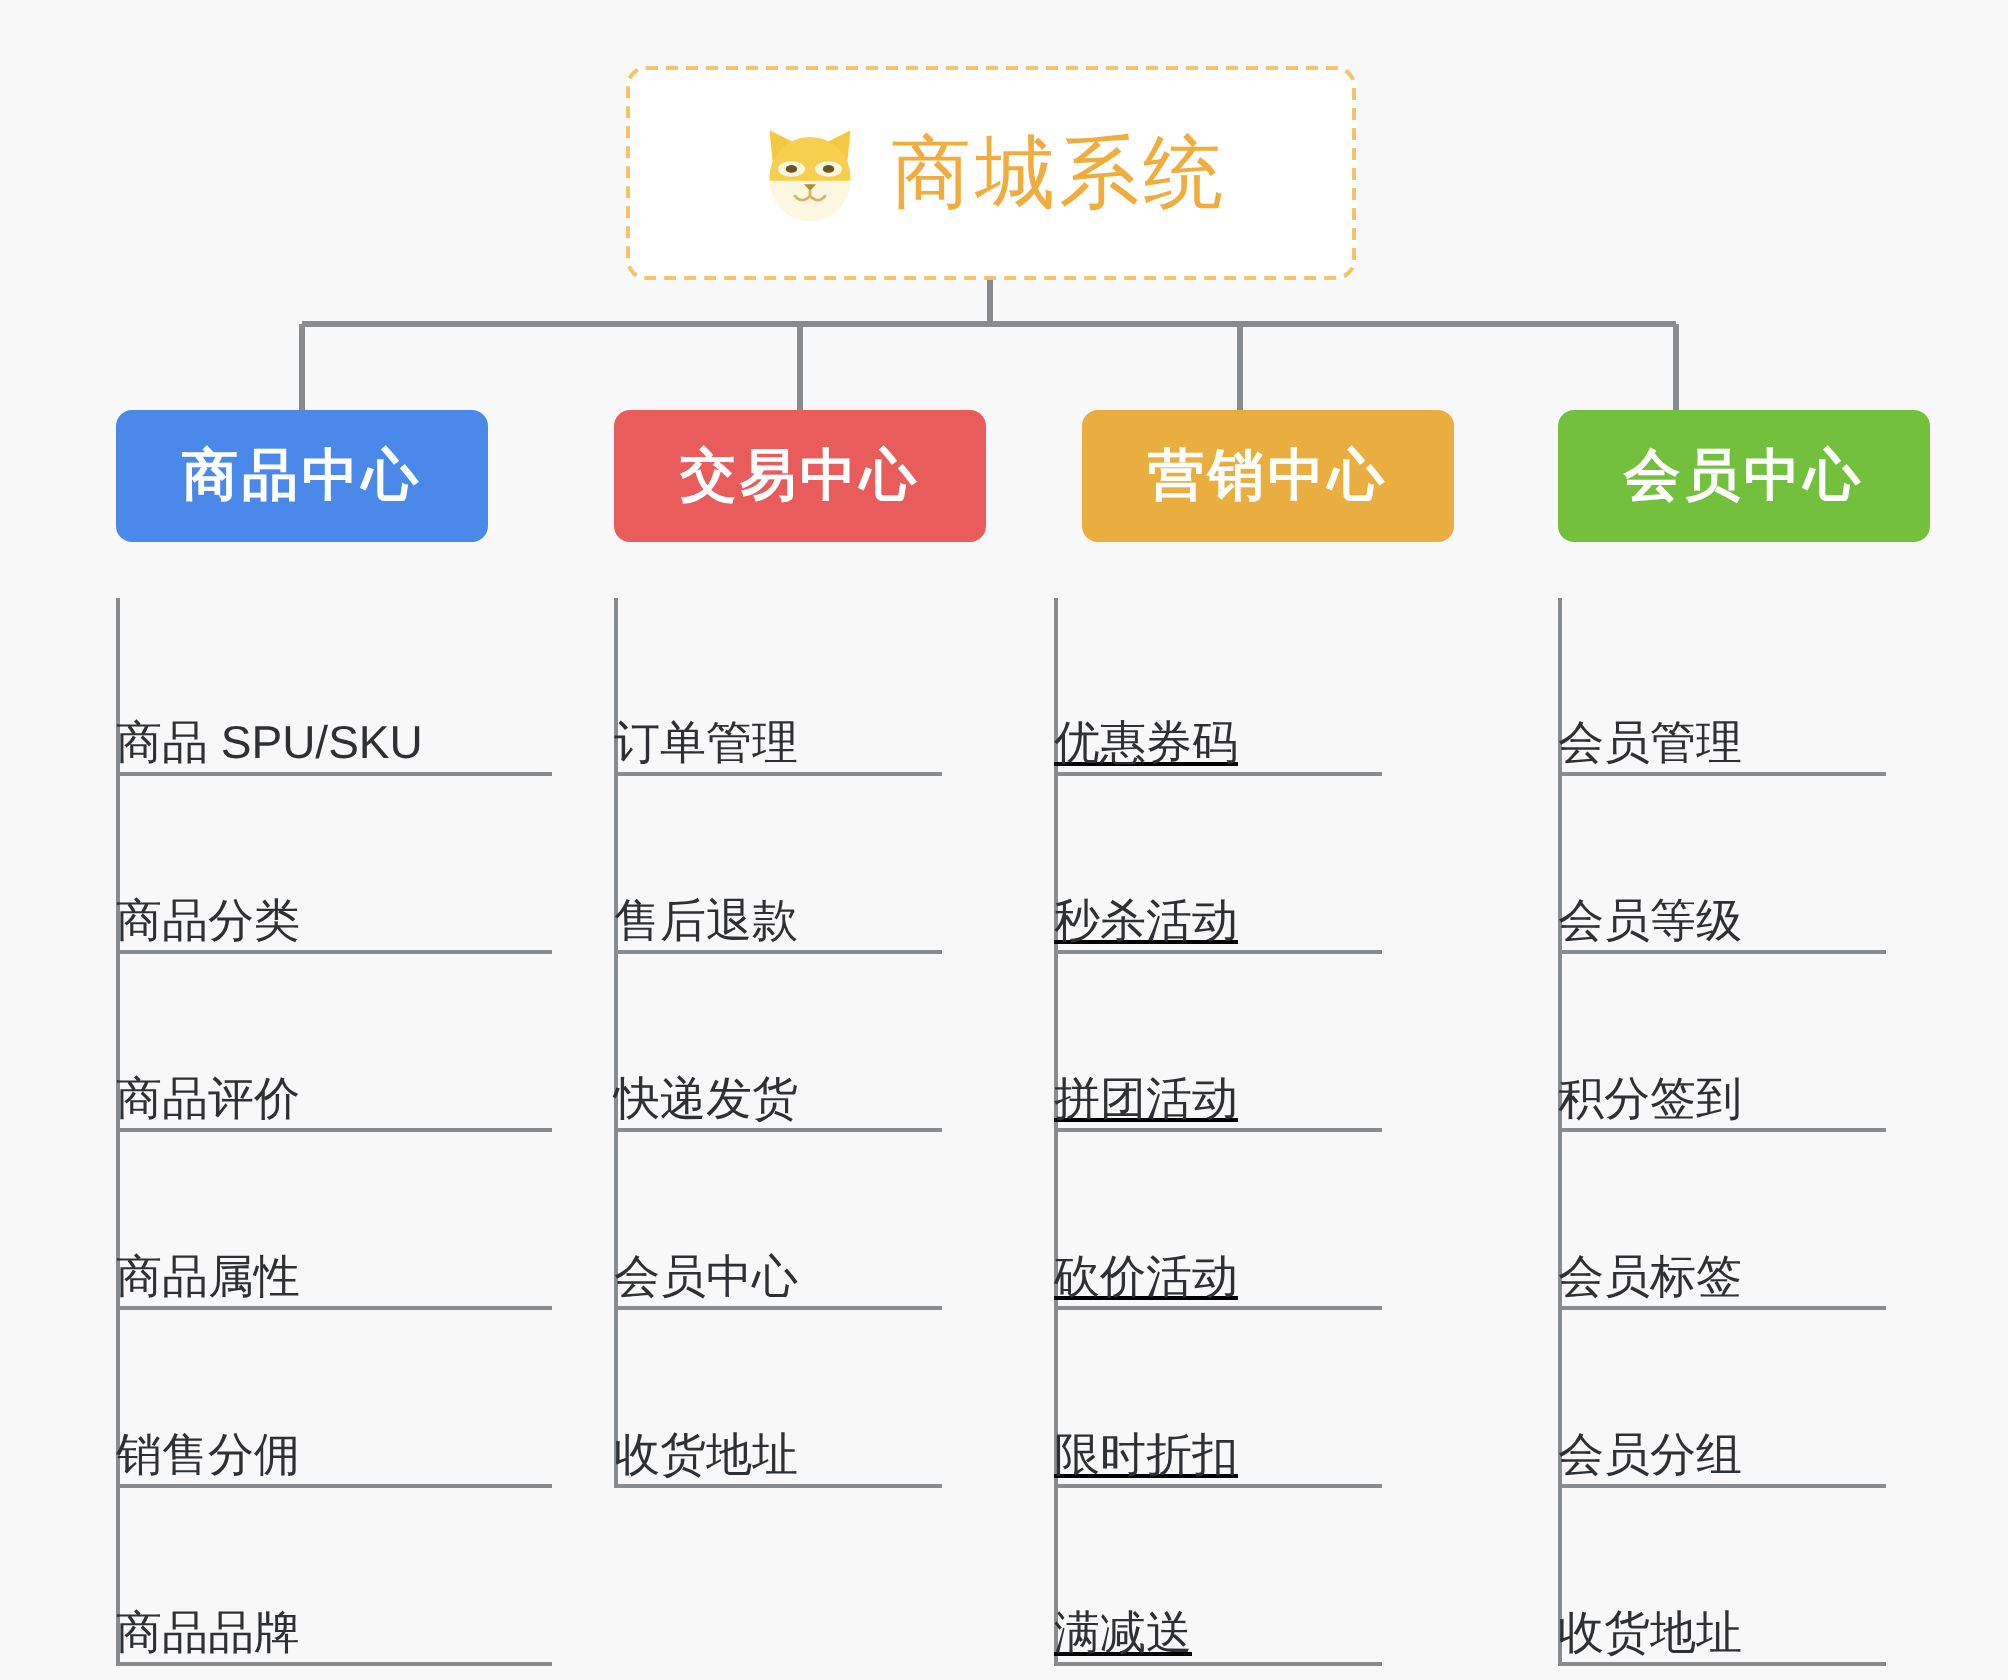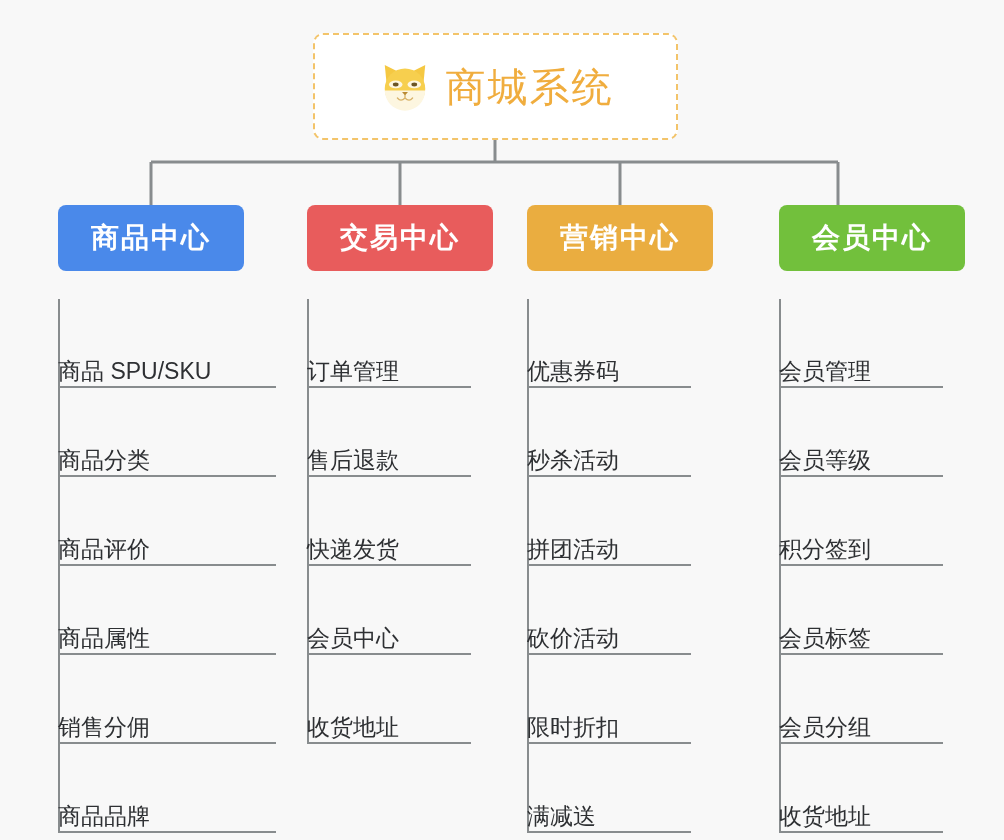--- a/index.html
+++ b/index.html
@@ -40,20 +40,21 @@
     width: 365px;
     height: 107px;
     box-sizing: border-box;
     background: #ffffff;
     border: 2px dashed #f3c46a;
     border-radius: 10px;
     display: flex;
     align-items: center;
     justify-content: center;
     gap: 14px;
+    font-family: Liberation Serif, serif;
   }
   .root-icon {
     width: 54px;
     height: 54px;
     flex: 0 0 auto;
     display: block;
   }
   .root-title {
     font-size: 40px;
     color: #f0ad3e;
@@ -123,26 +124,26 @@
   }
 
   
   .branch-1 { left: 58px;  }
   .branch-2 { left: 307px; }
   .branch-3 { left: 527px; }
   .branch-4 { left: 779px; }
 
   .branch-1 .branch-header { width: 186px; background: #4a89ea; }
   .branch-2 .branch-header { width: 186px; background: #e85c5c; }
-  .branch-3 .branch-header { width: 186px; background: #eaad40; }
+  .branch-3 .branch-header { width: 186px; background: #eaad40; margin-left: 14px; }
   .branch-4 .branch-header { width: 186px; background: #72c03c; }
 
   .branch-1 .leaf-list { margin-top: 28px; }
   .branch-2 .leaf-list { margin-top: 28px; }
-  .branch-3 .leaf-list { margin-top: 28px; }
+  .branch-3 .leaf-list { margin-top: 28px; text-decoration: underline; }
   .branch-4 .leaf-list { margin-top: 28px; }
 
   
   .branch-1 .leaf-item::after { width: 218px; }
   .branch-2 .leaf-item::after { width: 164px; }
   .branch-3 .leaf-item::after { width: 164px; }
   .branch-4 .leaf-item::after { width: 164px; }
 </style>
 </head>
 <body>

